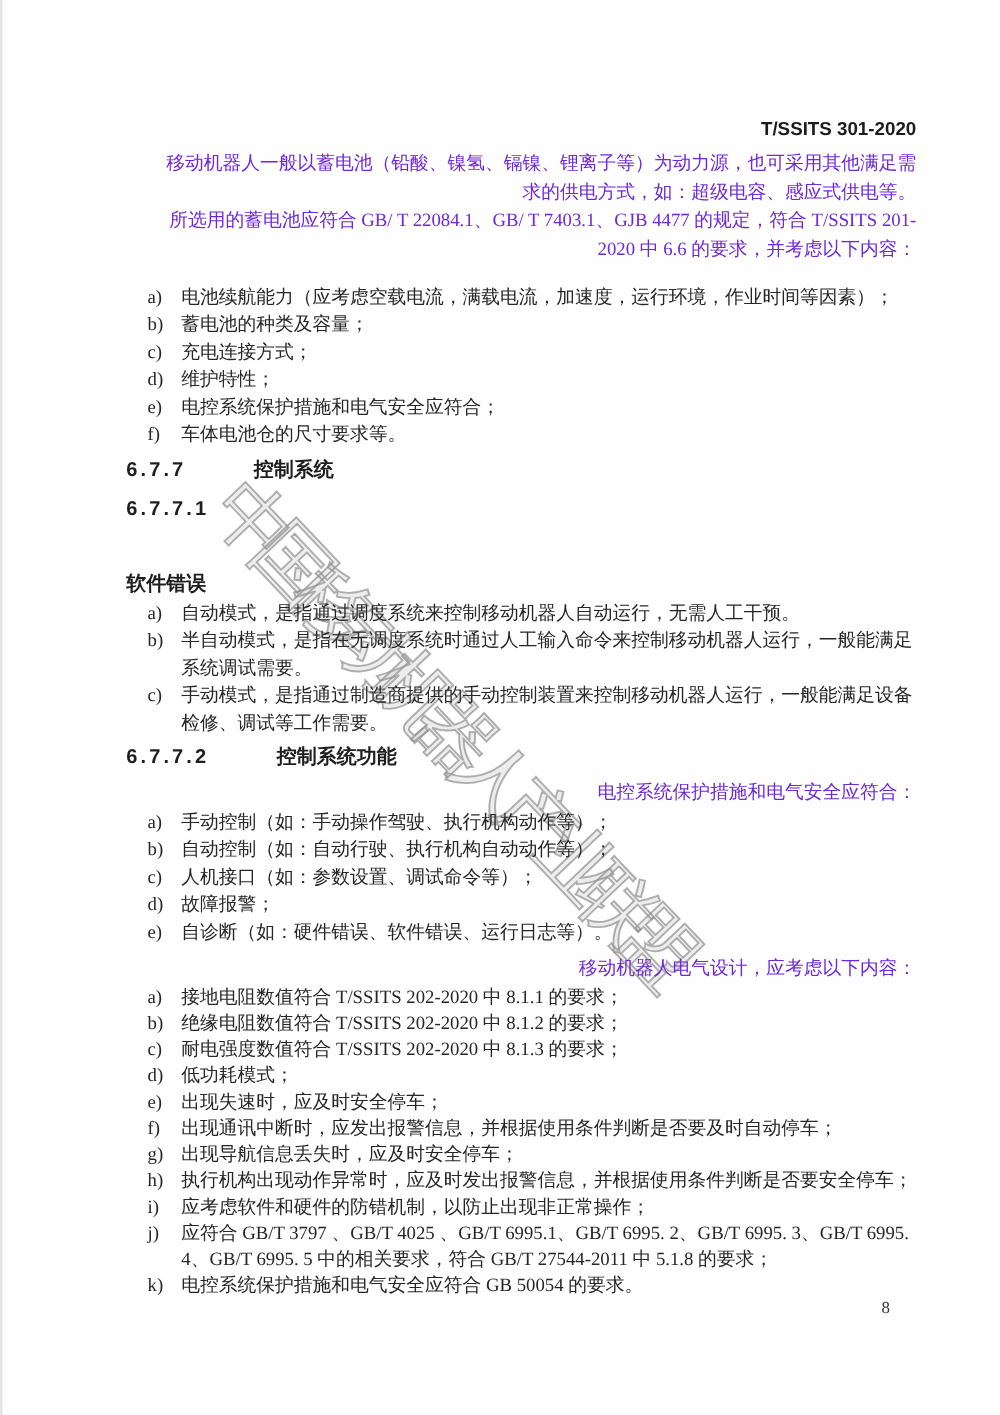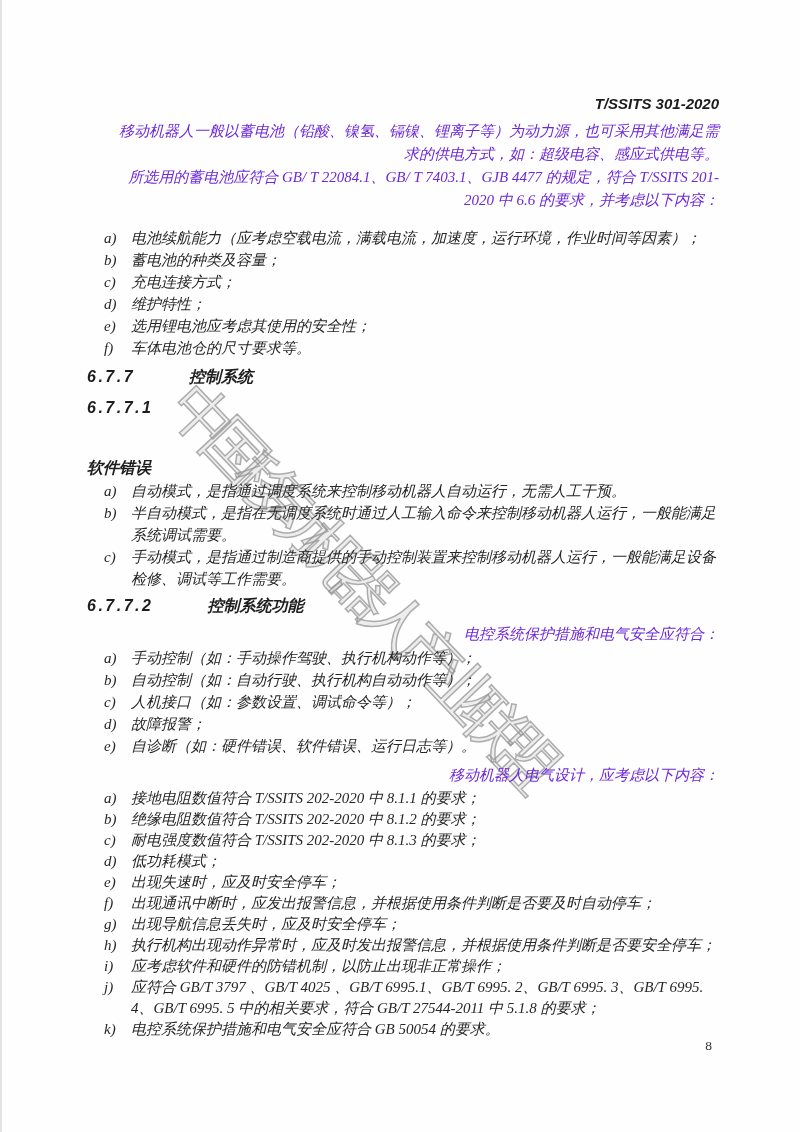--- a/index.html
+++ b/index.html
@@ -20,22 +20,22 @@
     position:absolute; left:212px; top:366px; width:620px;
     transform:rotate(46.5deg); transform-origin:0 0;
     font-size:62px; letter-spacing:-15px; white-space:nowrap;
     font-family:"Liberation Serif","DejaVu Serif",serif;
     color:rgba(158,158,158,0.18);
     -webkit-text-stroke:1.5px rgba(148,148,148,0.75);
     z-index:0; pointer-events:none; user-select:none;
   }
 
   .content {
-    position:absolute; left:87px; top:0; width:632px; z-index:1;
-    font-size:15px; line-height:23px;font-style:italic;
+    position:absolute; left:101px; top:0; width:632px; z-index:1;
+    font-size:15px; line-height:23px;
   }
 
   .doc-header {
     margin-top:96px; text-align:right; line-height:16px;
     font-family:"Liberation Sans","DejaVu Sans",sans-serif;
     font-weight:bold; font-size:15px; color:#1c1c1c;
   }
 
   .para { text-indent:2em; color:#6d28d9;text-align:right; }
   .p1 { margin-top:8px; }
@@ -101,21 +101,21 @@
           <span class="txt">充电连接方式；</span>
         </div>
 
         <div class="item">
           <span class="lbl">d)</span>
           <span class="txt">维护特性；</span>
         </div>
 
         <div class="item">
           <span class="lbl">e)</span>
-          <span class="txt">选用锂电池应考虑其使用的安全性；</span>
+          <span class="txt">电控系统保护措施和电气安全应符合；</span>
         </div>
 
         <div class="item">
           <span class="lbl">f)</span>
           <span class="txt">车体电池仓的尺寸要求等。</span>
         </div>
       </div>
 
     <div class="sec-heading h-677">
       <span class="num">6.7.7</span>

